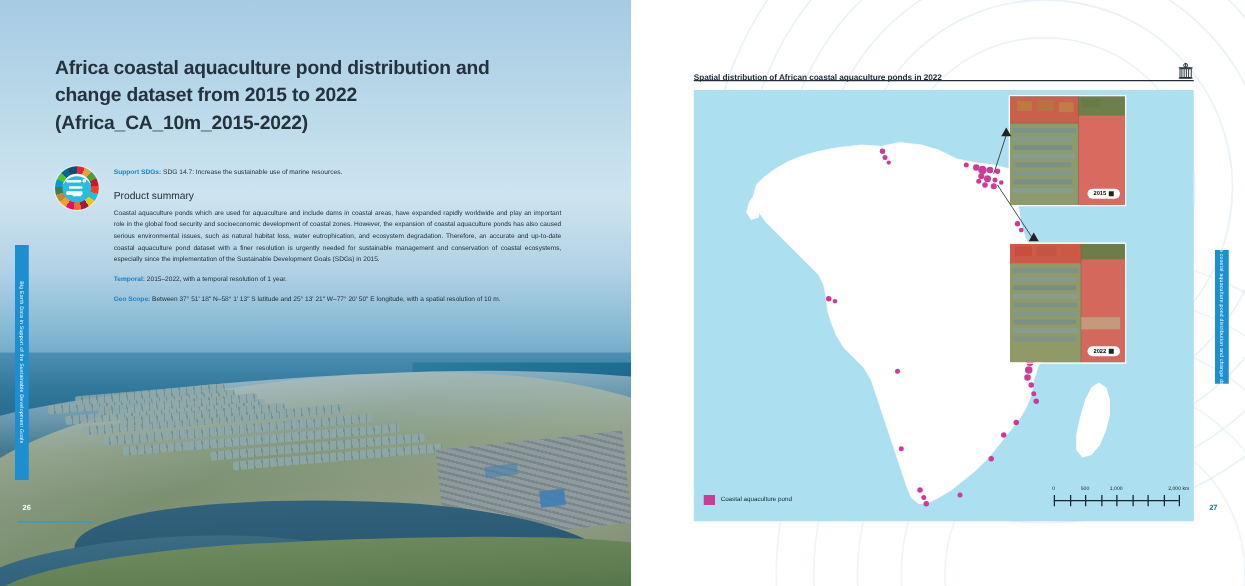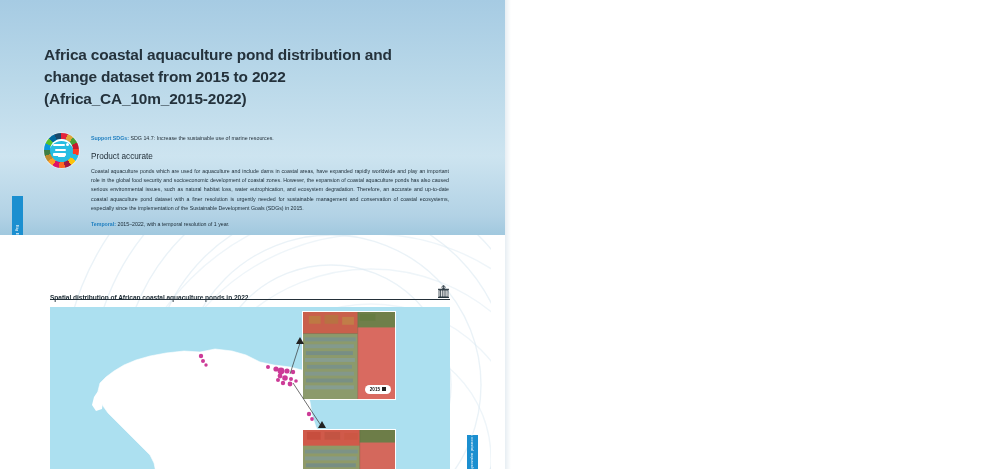--- a/index.html
+++ b/index.html
@@ -1,21 +1,21 @@
 <!DOCTYPE html>
 <html><head>
 <meta charset="utf-8">
 <style>
   * { box-sizing: border-box; margin: 0; padding: 0; }
   html, body {
     width: 996px; height: 469px;
     font-family: "Liberation Sans", sans-serif;
     background: #ffffff; overflow: hidden;
   }
-  #spread { position: relative; width: 996px; height: 469px; display: flex; flex-direction: column; }
+  #spread { position: relative; width: 996px; height: 469px; display: flex; }
 
   
   #left-page {
     position: relative; width: 505px; height: 469px; overflow: hidden;
     background: linear-gradient(180deg,#a9cde4 0%, #bcdaeb 18%, #cfe5f1 34%, #b9d6e6 46%, #7fb3cf 56%, #5c93b4 64%, #39708f 72%, #2a5d7c 80%, #1f5070 100%);
   }
   
   #sky { position:absolute; left:0; top:0; width:505px; height:300px;
     background: linear-gradient(180deg,#a6cbe3 0%, #b9d8e9 26%, #cde4f0 52%, #b2d2e5 72%, #86b9d4 88%, #63a0c0 100%); }
   
@@ -201,21 +201,21 @@
             <span style="left:2px;top:6px;width:11px;height:2.2px;"></span>
             <span style="left:0;top:10.5px;width:13px;height:2.4px;"></span>
             <span style="left:5px;top:13.2px;width:7px;height:1.6px;"></span>
           </div>
         </div>
         <div id="text-col">
           <div id="support-line">
             <span class="lbl">Support SDGs:</span>
             <span>SDG 14.7: Increase the sustainable use of marine resources.</span>
           </div>
-          <div id="prod-heading">Product accurate</div>
+          <div id="prod-heading">Product summary</div>
           <div id="summary-para">Coastal aquaculture ponds which are used for aquaculture and include dams in coastal areas, have expanded rapidly worldwide and play an important role in the global food security and socioeconomic development of coastal zones. However, the expansion of coastal aquaculture ponds has also caused serious environmental issues, such as natural habitat loss, water eutrophication, and ecosystem degradation. Therefore, an accurate and up-to-date coastal aquaculture pond dataset with a finer resolution is urgently needed for sustainable management and conservation of coastal ecosystems, especially since the implementation of the Sustainable Development Goals (SDGs) in 2015.</div>
 
           <div class="meta-line">
             <span class="lbl">Temporal:</span>
             <span>2015–2022, with a temporal resolution of 1 year.</span>
           </div>
           <div class="meta-line">
             <span class="lbl">Geo Scope:</span>
             <span>Between 37° 51' 18" N–58° 1' 13" S latitude and 25° 13' 21" W–77° 20' 50" E longitude, with a spatial resolution of 10 m.</span>
           </div>

